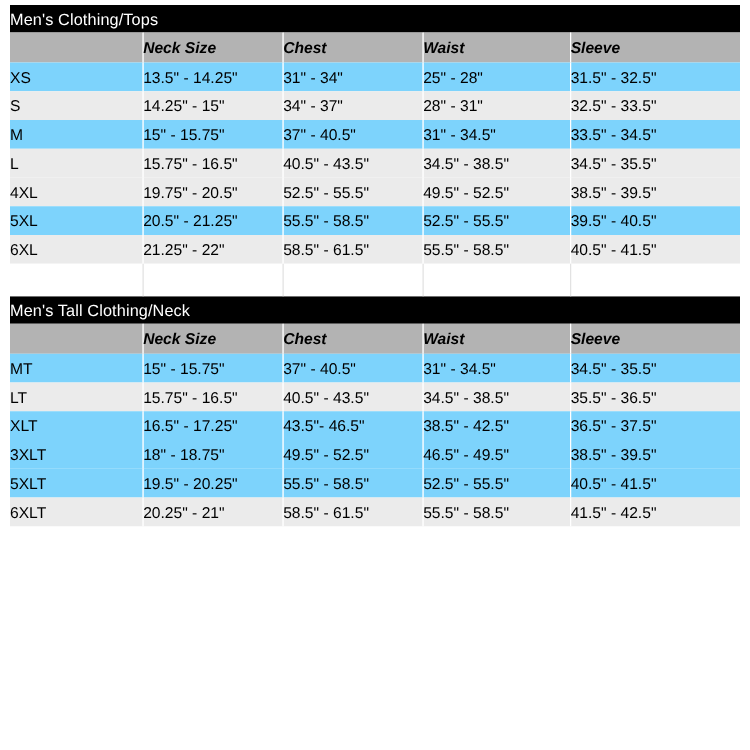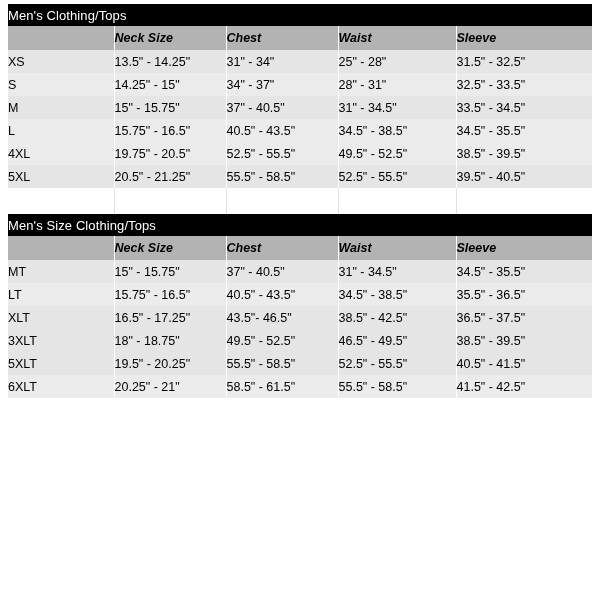--- a/index.html
+++ b/index.html
@@ -61,21 +61,21 @@
     height: 23px;
     padding: 3px 0 3px 8px;
     border-right: 1px solid #ffffff;
     vertical-align: middle;
     font-size: 12.5px;
   }
   .body-row td:last-child {
     border-right: none;
   }
   .body-row.odd td {
-    background: #e5e5e5;
+    background: #7dd3fc;
   }
   .body-row.even td {
     background: #ebebeb;
   }
   .col-label { width: 106px; }
   .col-a { width: 112px; }
   .col-b { width: 112px; }
   .col-c { width: 118px; }
   .col-d { width: 136px; }
 
@@ -154,41 +154,48 @@
         <td>49.5" - 52.5"</td>
         <td>38.5" - 39.5"</td>
       </tr>
       <tr class="body-row odd">
         <td>5XL</td>
         <td>20.5" - 21.25"</td>
         <td>55.5" - 58.5"</td>
         <td>52.5" - 55.5"</td>
         <td>39.5" - 40.5"</td>
       </tr>
+      <tr class="body-row even">
+        <td>6XL</td>
+        <td>21.25" - 22"</td>
+        <td>58.5" - 61.5"</td>
+        <td>55.5" - 58.5"</td>
+        <td>40.5" - 41.5"</td>
+      </tr>
     </tbody>
   </table>
 
   <div class="gap">
     <div class="vline" style="left:106px;"></div>
     <div class="vline" style="left:218px;"></div>
     <div class="vline" style="left:330px;"></div>
     <div class="vline" style="left:448px;"></div>
   </div>
 
   <table class="size-table">
     <colgroup>
       <col class="col-label">
         <col class="col-a">
         <col class="col-b">
         <col class="col-c">
         <col class="col-d">
     </colgroup>
     <tbody>
       <tr class="title-row">
-        <td colspan="5">Men's Size Clothing/Tops</td>
+        <td colspan="5">Men's Tall Clothing/Neck</td>
       </tr>
       <tr class="head-row">
         <th></th>
         <th>Neck Size</th>
         <th>Chest</th>
         <th>Waist</th>
         <th>Sleeve</th>
       </tr>
 
       <tr class="body-row odd">

